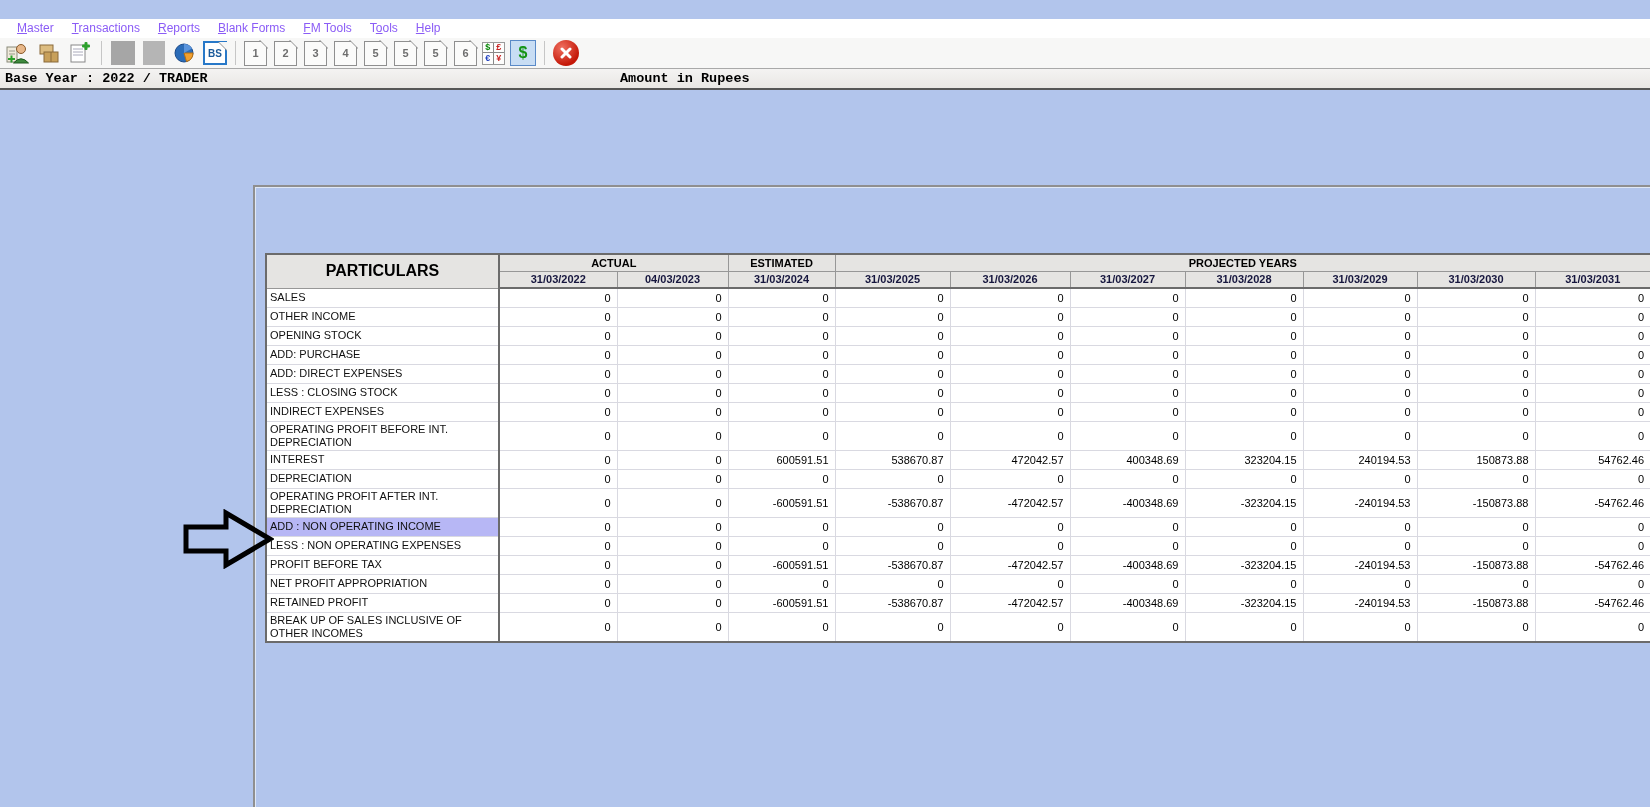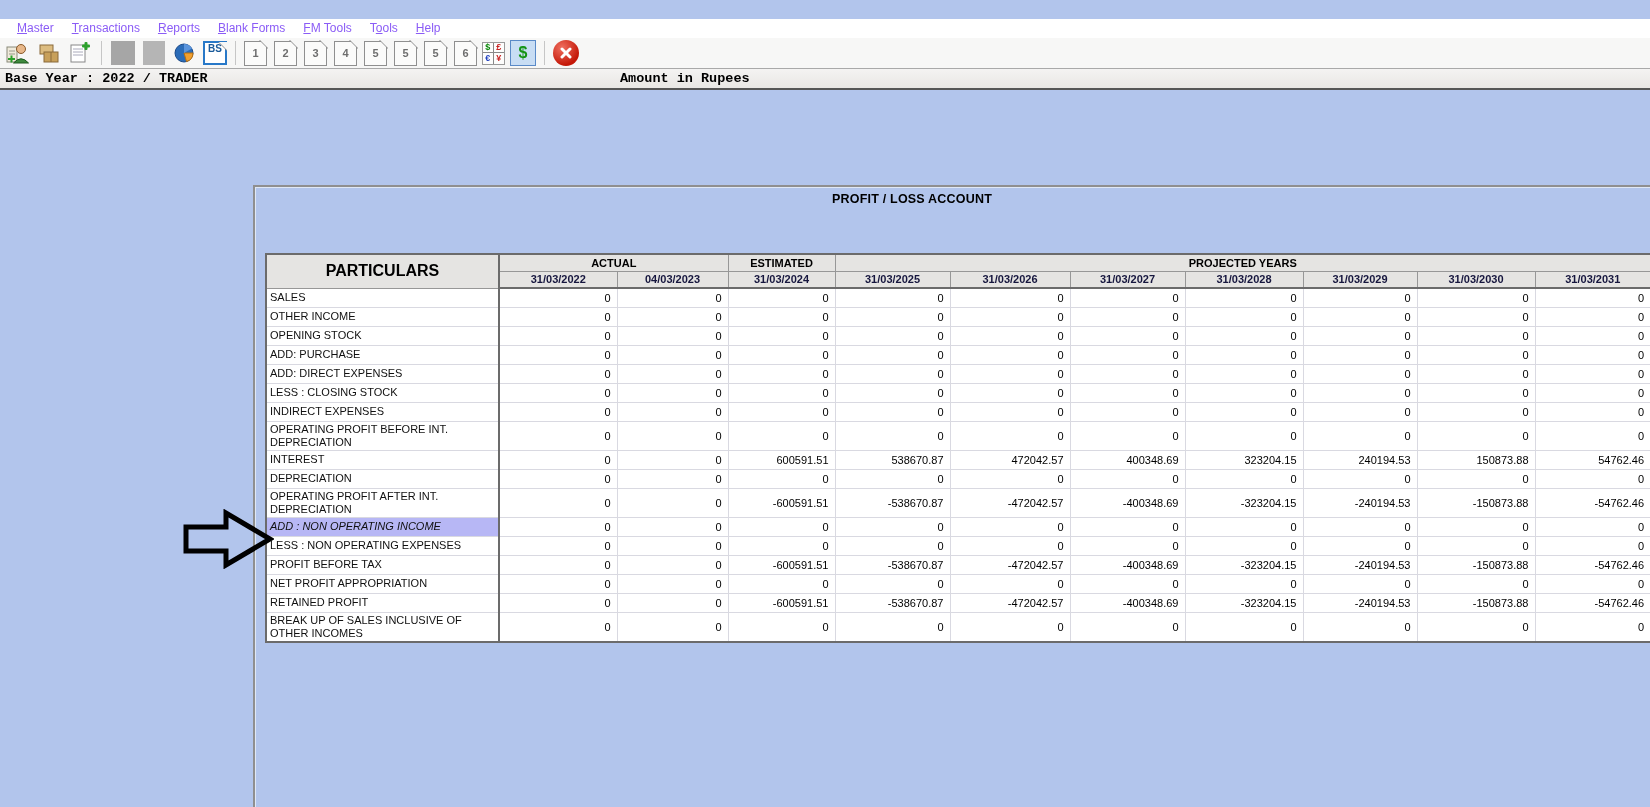--- a/index.html
+++ b/index.html
@@ -40,21 +40,21 @@
     position:relative; width:23px; height:25px; background:#fbfbfa;
     border:1.5px solid #8f8f8f; display:flex; align-items:center; justify-content:center;
     font-size:11px; font-weight:bold; color:#6e6e6e;
   }
   .fold-line{ position:absolute; top:-1.5px; right:-1.5px; width:0; height:0;
     border-top:9px solid #8f8f8f; border-left:9px solid transparent; }
   .fold{ position:absolute; top:-1.5px; right:-1.5px; width:0; height:0;
     border-top:8px solid #f7f7f6; border-left:8px solid transparent; }
   .bs-btn{
     position:relative; width:24px; height:24px; background:#ffffff;
-    border:2px solid #2778c8; display:flex; justify-content:center;
+    border:2px solid #2778c8; display:flex; align-items:center; justify-content:center;
     font-size:10px; font-weight:bold; color:#1a5a9a;
   }
   .cur-grid{
     width:23px; height:23px; display:grid; grid-template-columns:1fr 1fr; grid-template-rows:1fr 1fr;
     border:1px solid #9a9a9a; background:#fdfdfc;
   }
   .cur-grid span{ display:flex; align-items:center; justify-content:center; font-size:9px; font-weight:bold; line-height:1; }
   .cur-grid span:nth-child(1){ border-right:1px solid #888; border-bottom:1px solid #888; color:#0a8a0a; }
   .cur-grid span:nth-child(2){ border-bottom:1px solid #888; color:#c82020; }
   .cur-grid span:nth-child(3){ border-right:1px solid #888; color:#2040c0; }
@@ -102,21 +102,21 @@
     font-weight:bold; color:#000; height:17px; padding:1px 2px;
   }
   table.pl .th-part{ border-right:2px solid #6b6b6b; font-size:16px; }
   table.pl tr.dates th{ font-weight:bold; color:#16163e; border-bottom:2px solid #6b6b6b; }
   table.pl td{
     border:1px solid #d9d9e1; height:19px; padding:1px 4px; color:#101010;
     background:#fff; overflow:hidden;
   }
   table.pl td.td-label{ border-right:2px solid #6b6b6b; line-height:13px; padding-left:3px; }
   table.pl td.td-val{ text-align:right; padding-right:6px; color:#000; }
-  table.pl td.hl{ background:var(--hl);font-style:italic; }
+  table.pl td.hl{ background:var(--hl); }
   
   .arrow{ position:absolute; left:180px; top:509px; z-index:5; }
 </style>
 </head>
 <body>
 
 <div class="titlebar">
   <span class="appicon">
     <svg width="14" height="14" viewBox="0 0 14 14">
       <circle cx="7" cy="7" r="6" fill="#b43022" stroke="#5a1008" stroke-width="1"></circle>
@@ -214,21 +214,20 @@
 </div>
 
 <div class="infobar">
   <span class="ib-base">Base Year : 2022 / TRADER</span>
   <span class="ib-company">ABC</span>
   <span class="ib-amount">Amount in Rupees</span>
 </div>
 
 <div class="mdi">
   <div class="panel">
-    <div class="report-title">PROFIT / LOSS ACCOUNT</div>
     <table class="pl" id="plTable">
         <colgroup>
           <col style="width: 233px;">
           <col style="width: 118px;">
           <col style="width: 111px;">
           <col style="width: 107px;">
           <col style="width: 115px;">
           <col style="width: 120px;">
           <col style="width: 115px;">
           <col style="width: 118px;">

